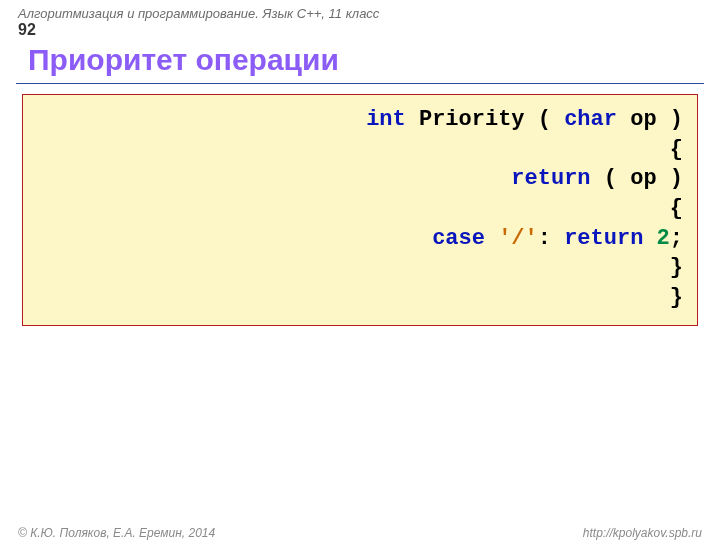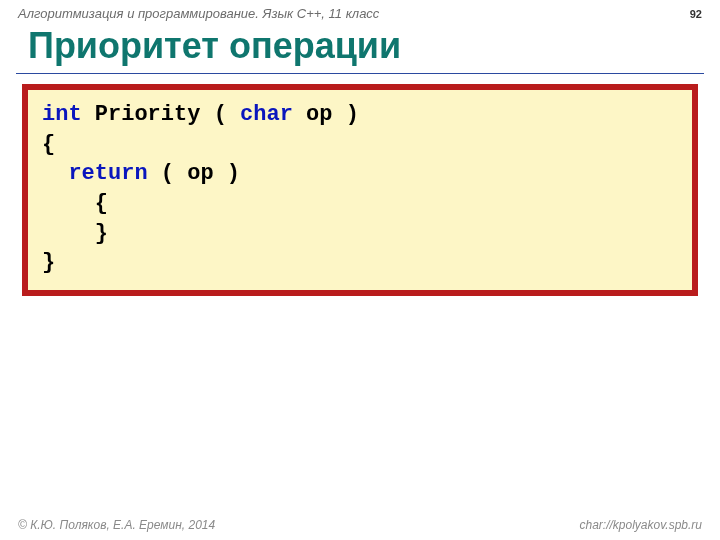--- a/index.html
+++ b/index.html
@@ -1,27 +1,27 @@
 <!DOCTYPE html>
 <html><head>
 <meta charset="utf-8">
 <style>
   * { box-sizing: border-box; margin: 0; padding: 0; }
   html, body { width: 720px; height: 540px; font-family: Arial, sans-serif; background: #fff; }
   .slide { width: 720px; height: 540px; position: relative; display: flex; flex-direction: column; }
-  .topbar { padding: 6px 18px 2px 18px; display: flex; justify-content: space-between; align-items: baseline; }
+  .topbar { padding: 6px 18px 2px 18px; display: flex; justify-content: space-between; align-items: baseline; flex-direction: column; }
   .crumb { color: #6c6c6c; font-style: italic; font-size: 13px; }
-  .pagenum { color: #333; font-weight: bold; font-size: 11px; }
-  .title { font-size: 36px; font-weight: bold; color: #0f766e; padding: 2px 18px 6px 28px; }
+  .pagenum { color: #333; font-weight: bold; font-size: 16px; }
+  .title { font-size: 30px; font-weight: bold; color: #8b5cf6; padding: 2px 18px 6px 28px; }
   .rule { border-top: 1px solid #2b4aa0; margin: 0 16px; }
-  .codebox { margin: 10px 22px 0 22px; background: #fdf6c6; border: 6px solid #b91c1c; padding: 10px 14px 12px 14px; font-family: "Courier New", Courier, monospace; font-size: 22px; line-height: 1.35; font-weight: bold; }
+  .codebox { margin: 10px 22px 0 22px; background: #fdf6c6; border: 1px solid #b91c1c; padding: 10px 14px 12px 14px; font-family: "Courier New", Courier, monospace; font-size: 22px; line-height: 1.35; font-weight: bold; text-align: right; }
   .kw { color: #0a16bd; }
   .lit { color: #c96a00; }
   .num { color: #008a45; }
-  .footer { position: absolute; bottom: 8px; left: 0; right: 0; padding: 0 18px; display: flex; justify-content: space-between; font-size: 12px; color: #8a8a8a; font-style: italic; }
+  .footer { position: absolute; bottom: 0; left: 0; right: 0; padding: 0 18px; display: flex; justify-content: space-between; font-size: 12px; color: #8a8a8a; font-style: italic; }
   .footer a { color: #8a8a8a; text-decoration: none; font-style: italic; }
 </style>
 </head>
 <body>
 
 <div class="slide">
 
   <div class="topbar">
     <span class="crumb">Алгоритмизация и программирование. Язык C++, 11 класс</span>
     <span class="pagenum">92</span>
@@ -29,22 +29,23 @@
 
   <div class="title">Приоритет операции</div>
 
   <div class="rule"></div>
 
   <div class="codebox">
     <div><span class="kw">int</span><span>&nbsp;Priority&nbsp;(&nbsp;</span><span class="kw">char</span><span>&nbsp;op&nbsp;)</span></div>
     <div>{</div>
     <div><span>&nbsp;&nbsp;</span><span class="kw">return</span><span>&nbsp;(&nbsp;op&nbsp;)</span></div>
     <div><span>&nbsp;&nbsp;&nbsp;&nbsp;</span><span>{</span></div>
+    <div><span>&nbsp;&nbsp;&nbsp;&nbsp;</span><span class="kw">case&nbsp;</span><span class="lit">'/'</span><span>:&nbsp;</span><span class="kw">return</span><span>&nbsp;</span><span class="num">2</span><span>;</span></div>
     <div><span>&nbsp;&nbsp;&nbsp;&nbsp;</span><span>}</span></div>
     <div>}</div>
   </div>
 
   <div class="footer">
     <span>© К.Ю. Поляков, Е.А. Еремин, 2014</span>
-    <a>char://kpolyakov.spb.ru</a>
+    <a>http://kpolyakov.spb.ru</a>
   </div>
 
 </div>
 
 </body></html>

